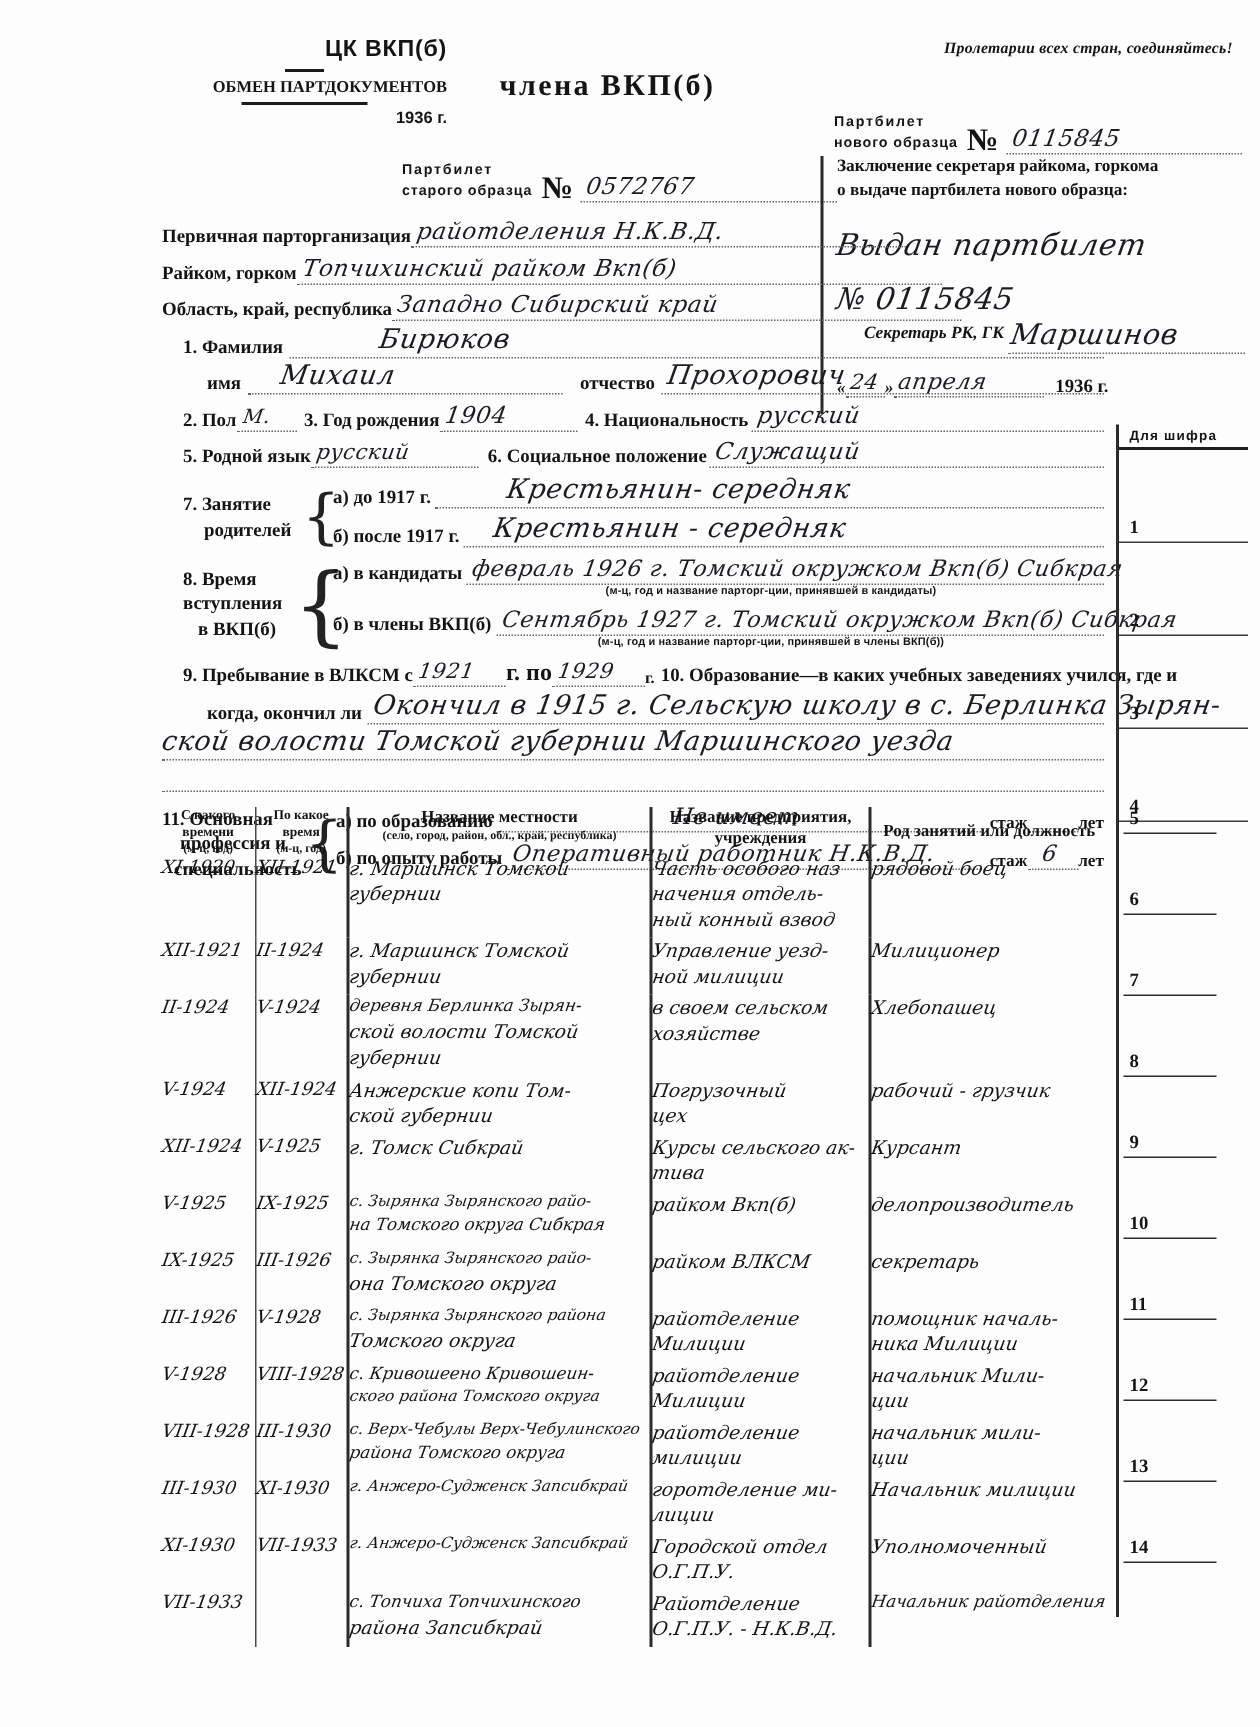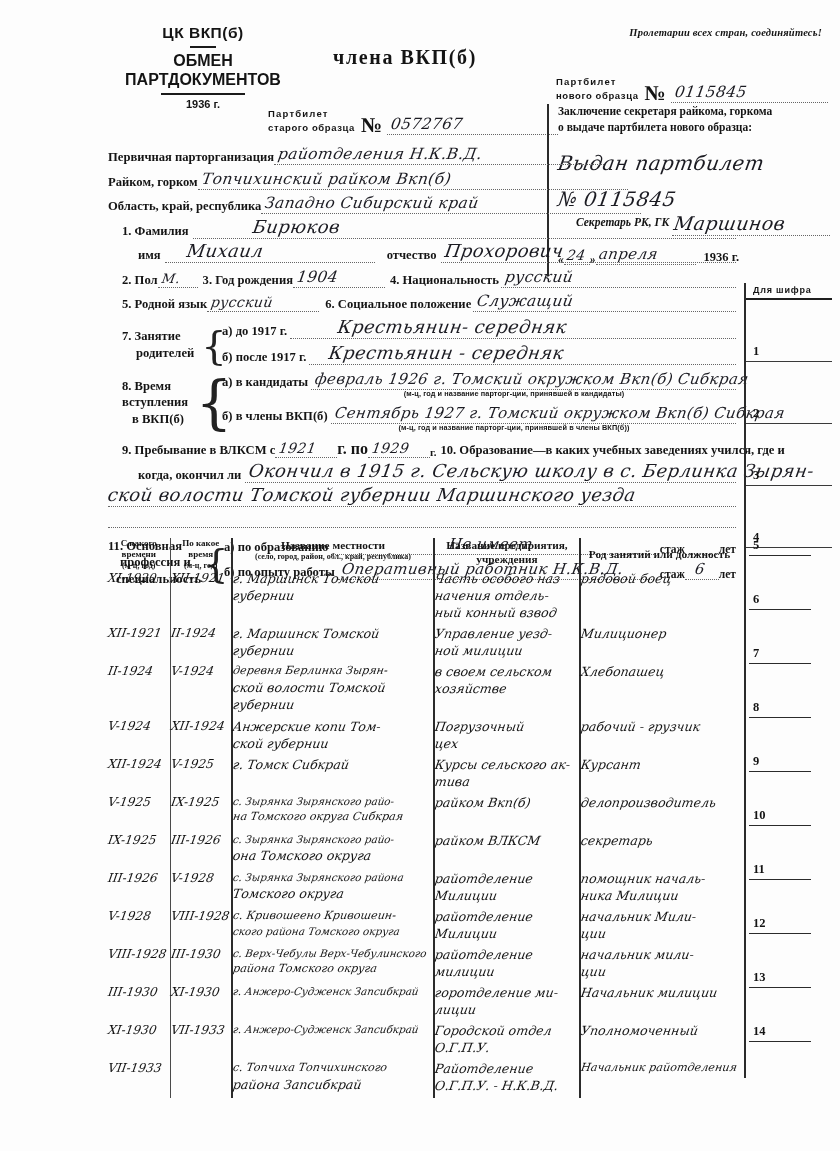--- a/index.html
+++ b/index.html
@@ -19,26 +19,26 @@
     font-weight: 400;
     color: #1b1b22;
     letter-spacing: .4px;
     transform: skewX(-9deg);
     display: inline-block;
   }
 
   
   .hdr-left {
     position:absolute; left:108px; top:24px; width:190px;
-    text-align:center; line-height:1.18;
+    text-align:right; line-height:1.18;
   }
   .hdr-left .l1 { font-family:"Liberation Sans", sans-serif; font-weight:700; font-size:15.5px; letter-spacing:.5px; }
   .hdr-left .l2 { font-family:"Liberation Sans", sans-serif; font-weight:700; font-size:10.5px; letter-spacing:.2px; margin-top:3px; }
   .hdr-left .rule { width:26px; height:2px; background:#1b1b1b; margin:4px auto 4px; }
-  .hdr-left .l3 { font-family:Liberation Sans, sans-serif; font-weight:700; font-size:16px; }
+  .hdr-left .l3 { font-family:Liberation Serif, serif; font-weight:700; font-size:11px; }
   .hdr-left .rule2 { width:84px; height:1.5px; background:#1b1b1b; margin:3px auto 3px; }
   .hdr-left .l4 { font-family:"Liberation Sans", sans-serif; font-weight:700; font-size:11px; }
 
   .title {
     position:absolute; left:255px; top:40px; width:300px; text-align:center;
     font-family:"Liberation Serif", serif; font-weight:700;
   }
   .title .t1 { font-size:20px; letter-spacing:2.5px; }
   .title .t2 { font-size:20px; letter-spacing:1.6px; margin-top:6px; }
 

